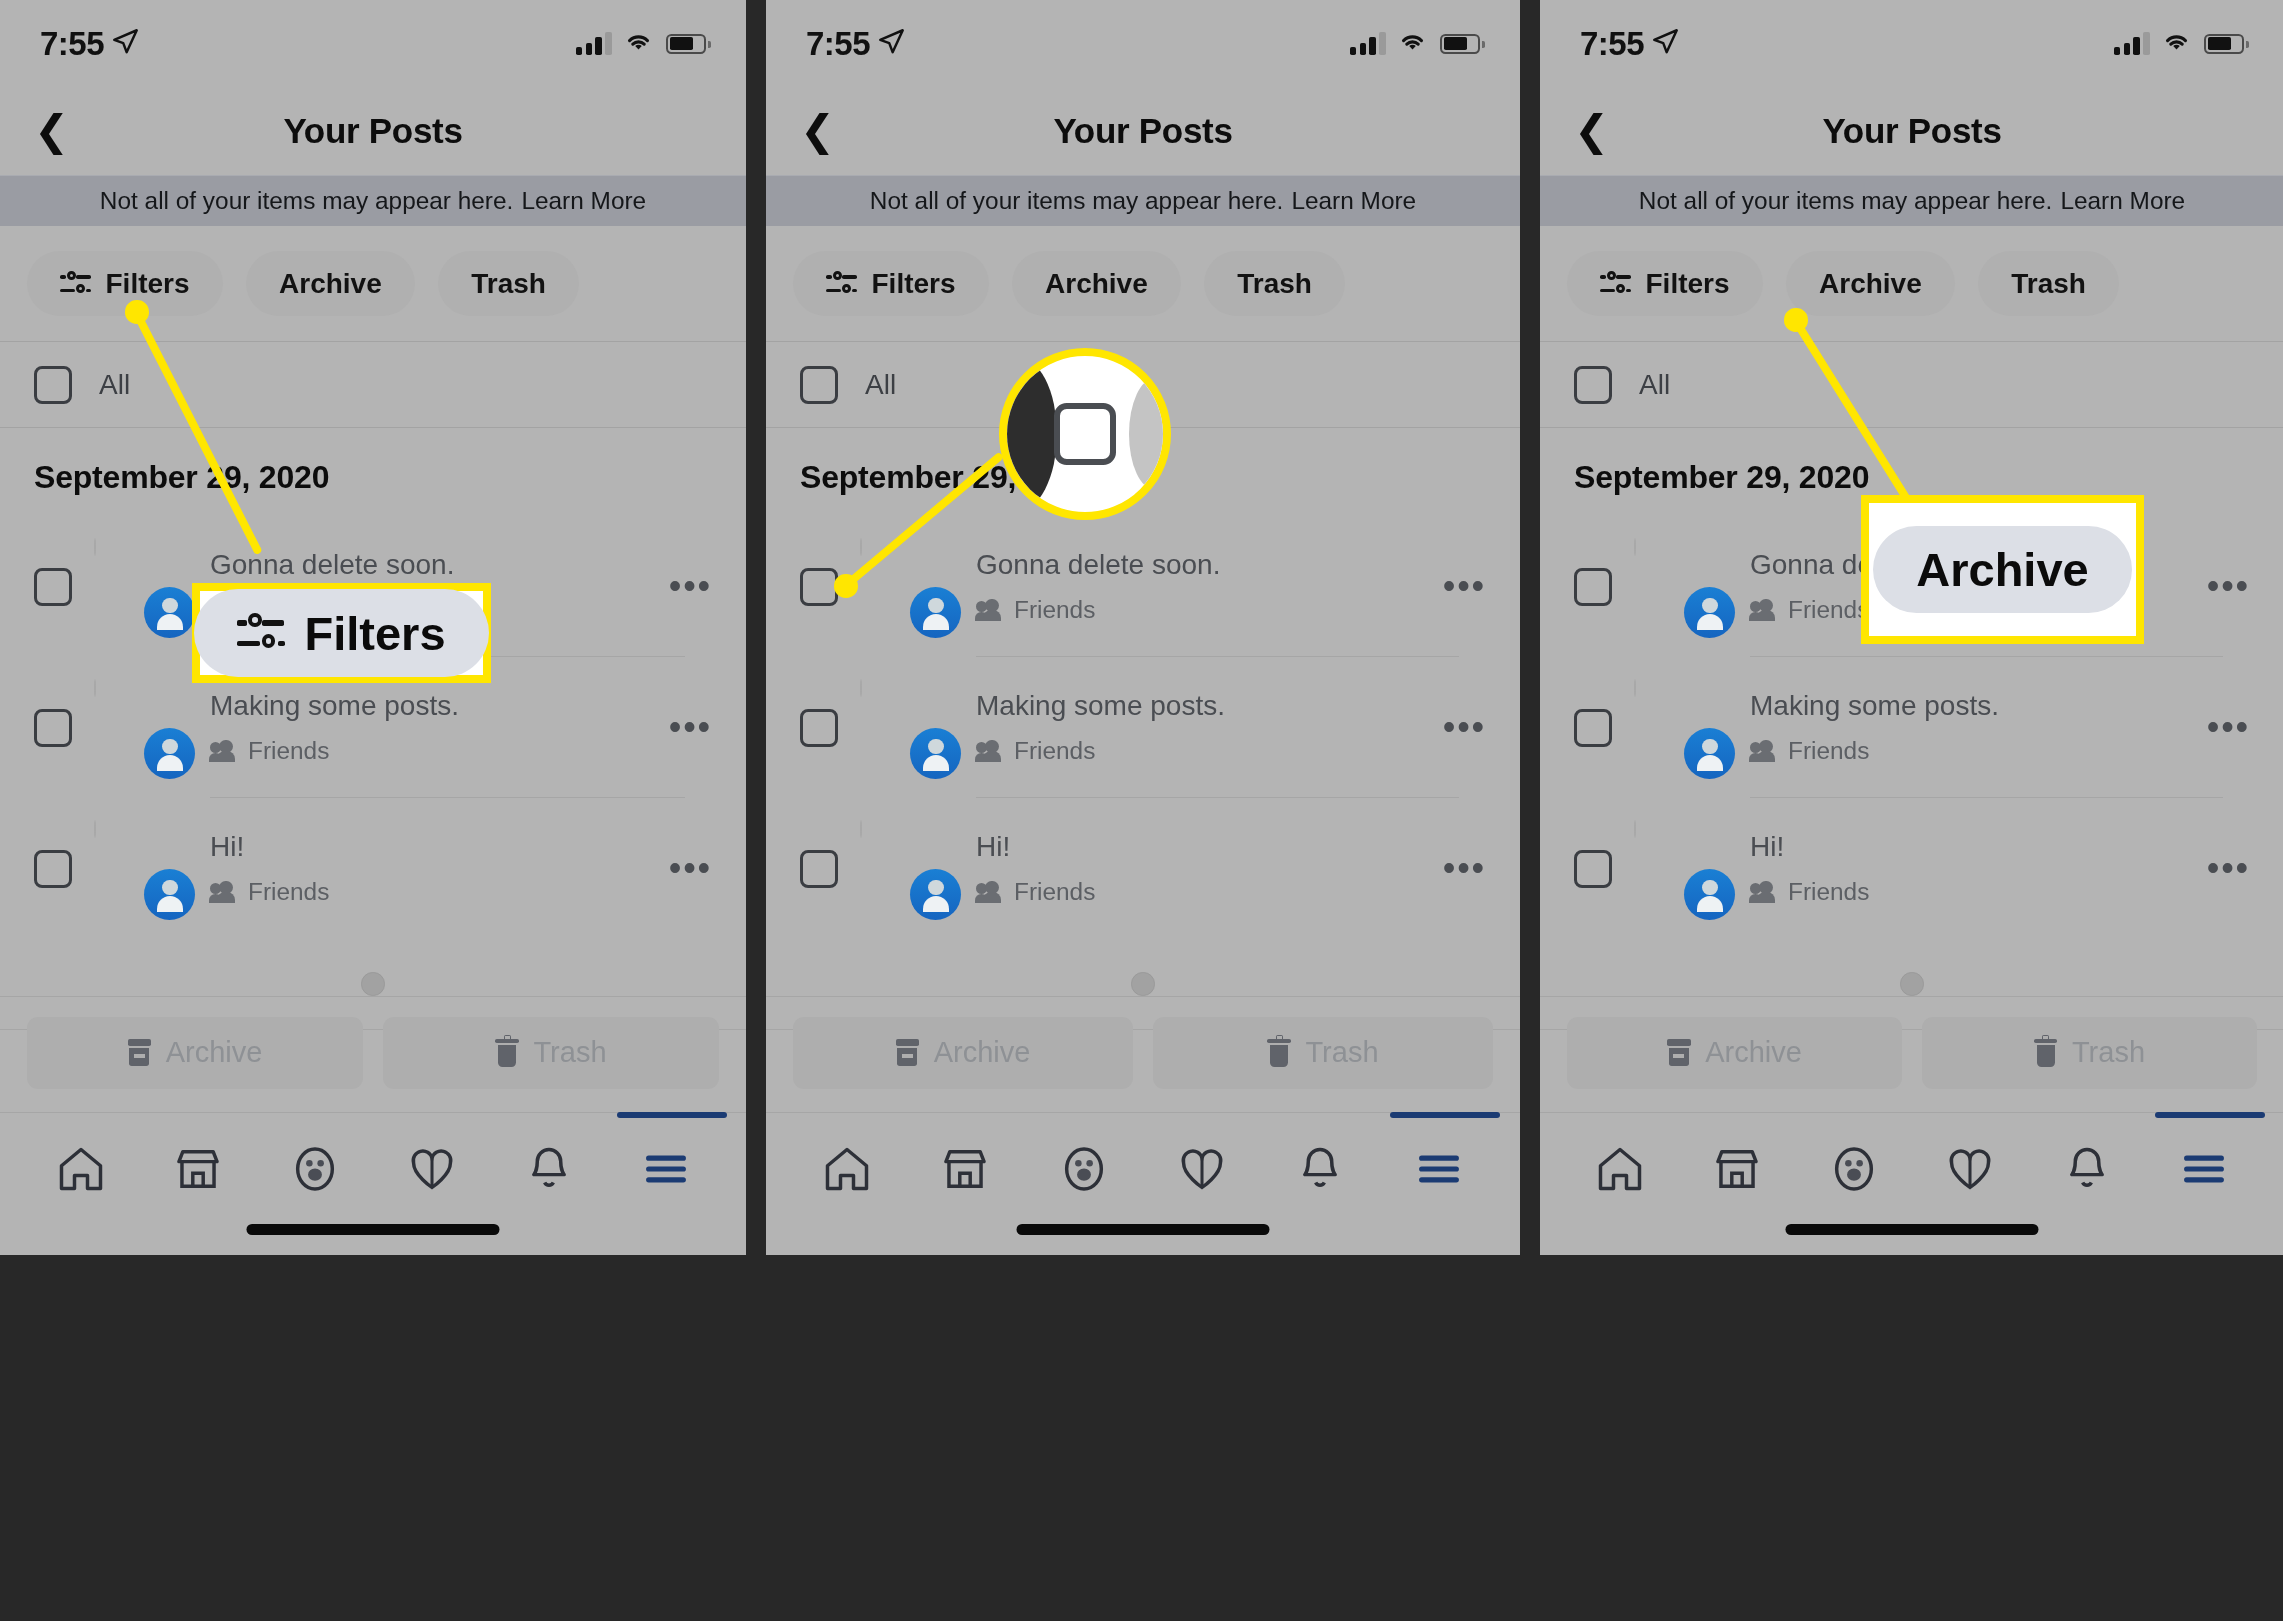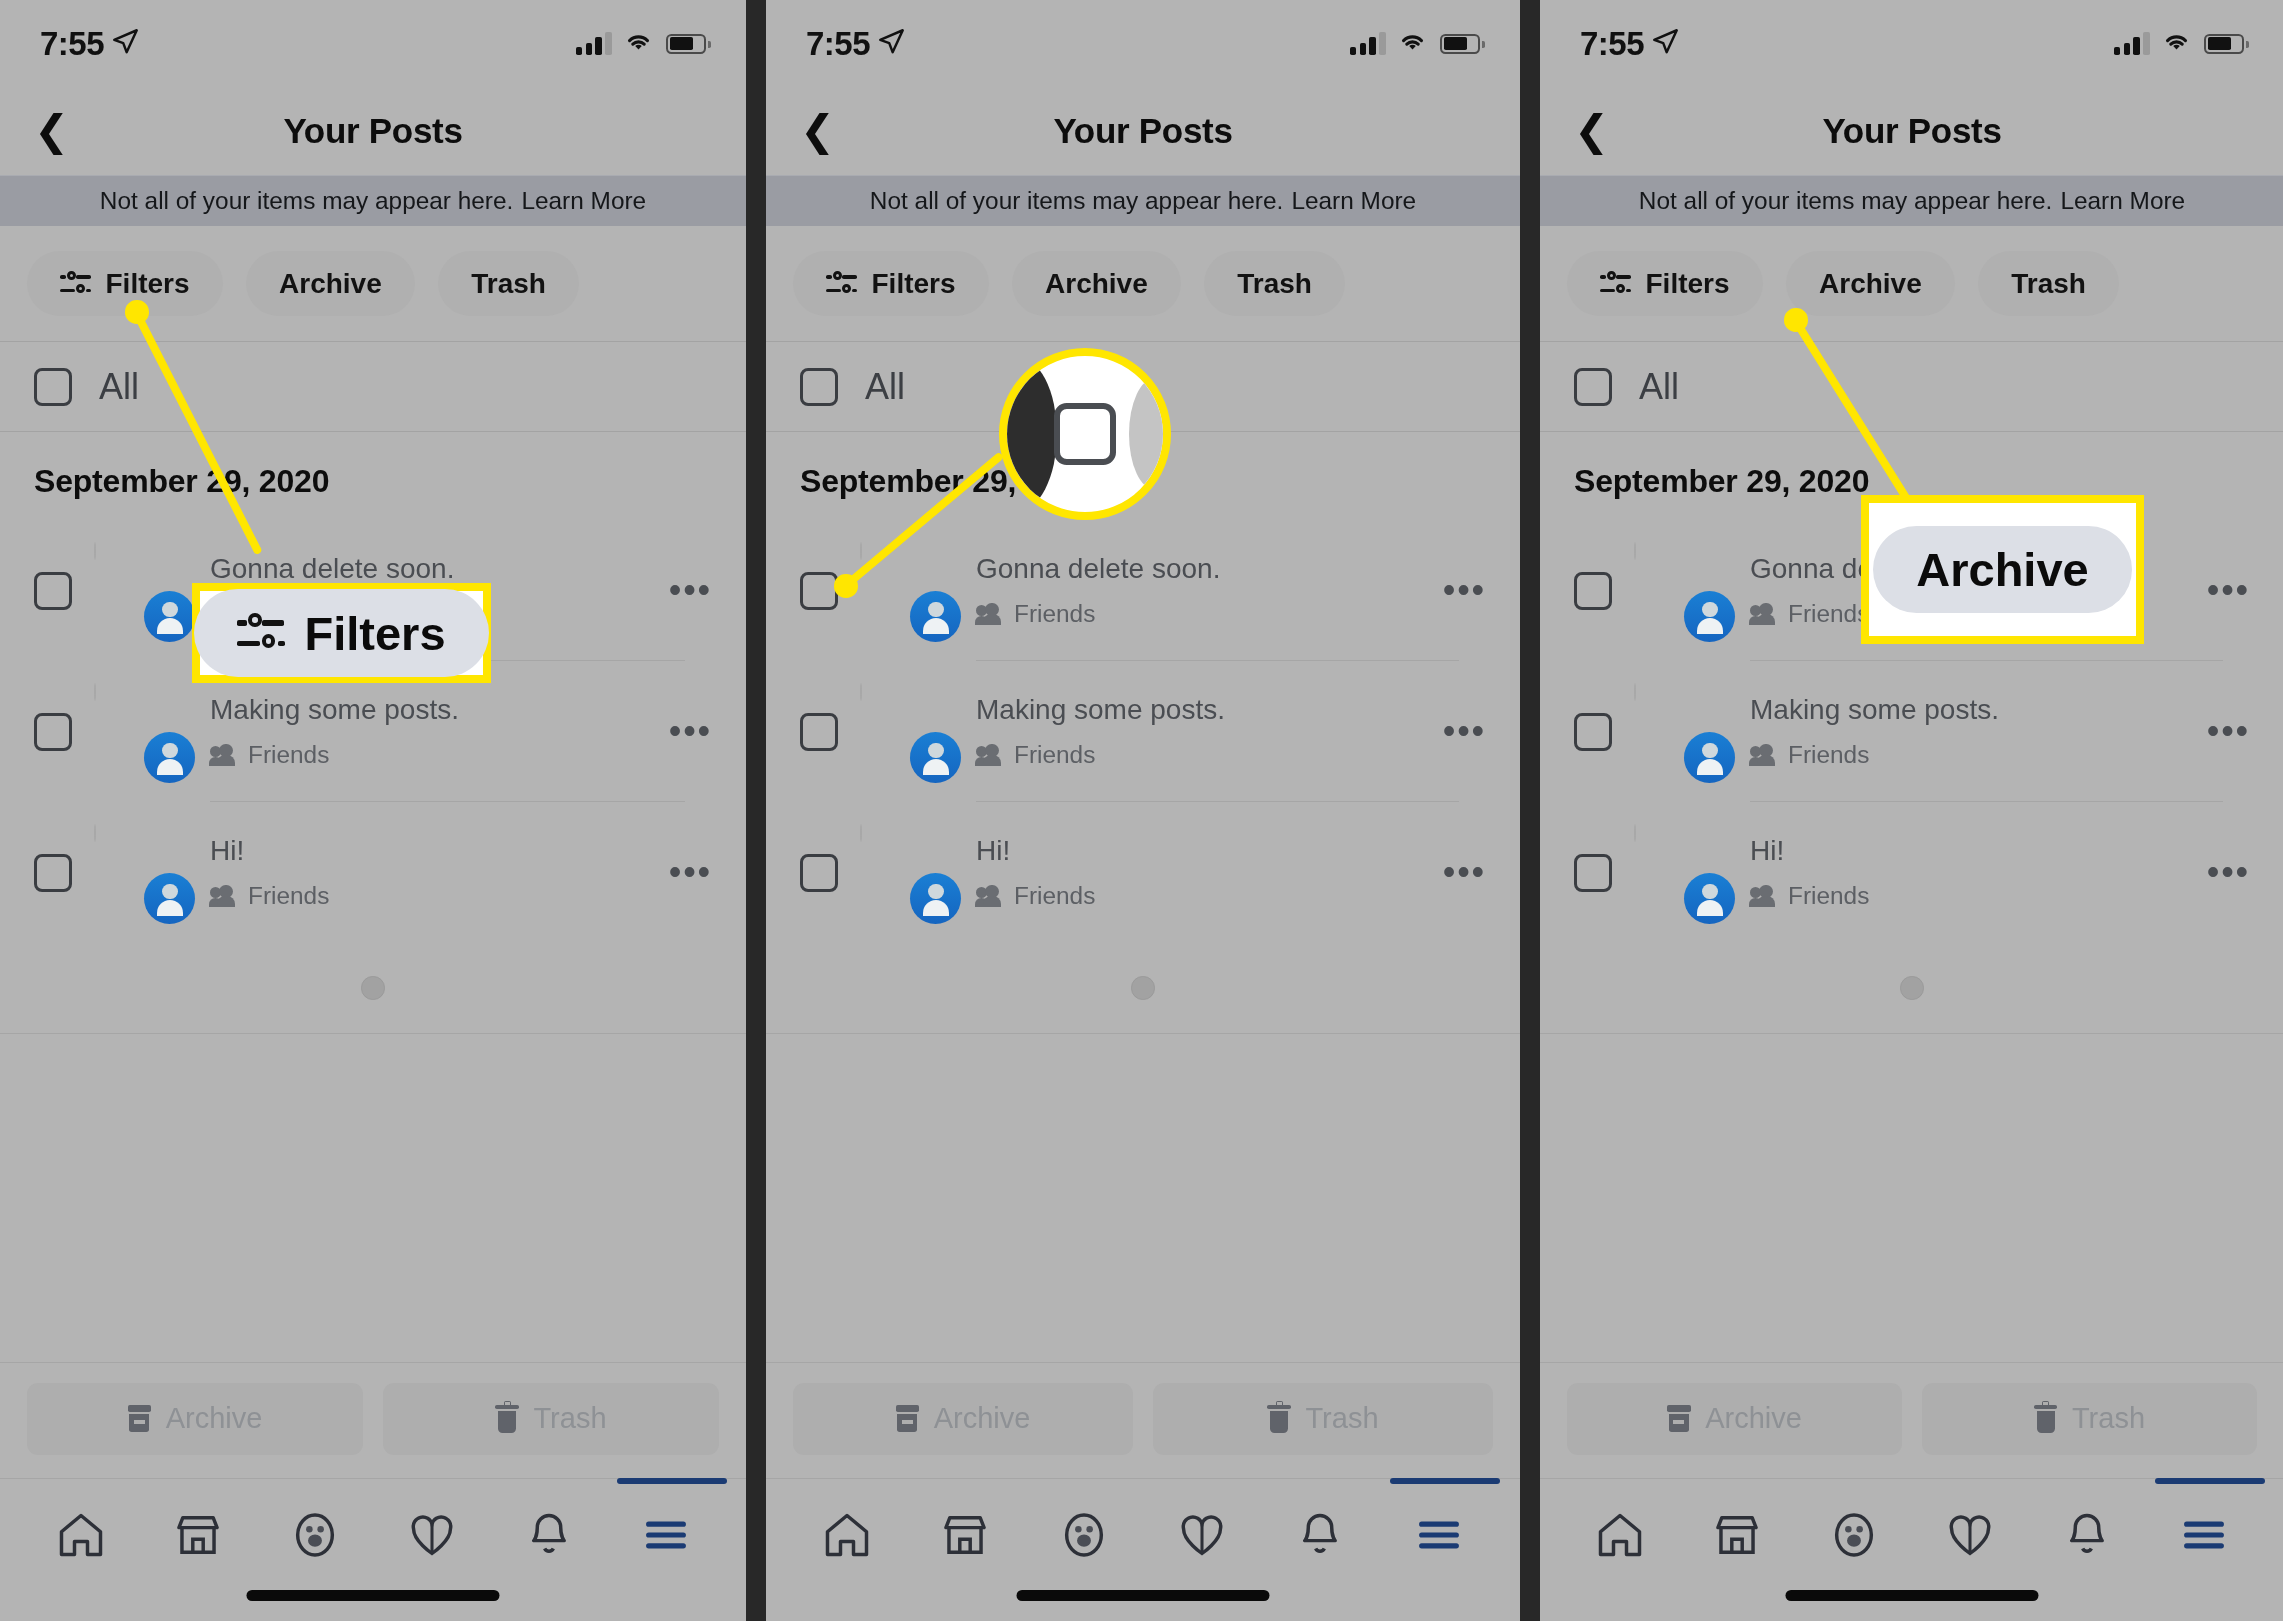--- a/index.html
+++ b/index.html
@@ -10,21 +10,21 @@
     overflow: hidden;
   }
   .stage {
     position: relative;
     width: 2283px; height: 1621px;
     background: #282828;
     display: flex;
   }
   .panel {
     position: relative;
-    height: 1621px;
+    height: 1255px;
     background: #b4b4b4;
     overflow: hidden;
     flex: 0 0 auto;
   }
   .panel.p1 { width: 746px; }
   .divider { flex: 0 0 auto; width: 20px; height: 1621px; background: #282828; }
   .panel.p2 { width: 754px; }
   .panel.p3 { width: 744px; }
 
   
@@ -105,21 +105,21 @@
 
   
   .allrow {
     display: flex; align-items: center; gap: 27px;
     padding: 23.5px 0 23.5px 34px; border-bottom: 0.9px solid #a3a3a3;
   }
   .cbox {
     width: 38px; height: 38px; border: 3.6px solid #3a3d42;
     border-radius: 8.1px; background: transparent; flex: 0 0 auto;
   }
-  .alllabel { font-size: 36px; color: #3c3f44; }
+  .alllabel { font-size: 28px; color: #3c3f44; }
 
   
   .datehdr {
     padding: 31px 0 20px 34px;
     font-size: 32px; font-weight: 700; color: #0d0d0d; letter-spacing: -0.2px;
   }
 
   
   .postlist { padding: 0 0 0 0; }
   .postrow {

